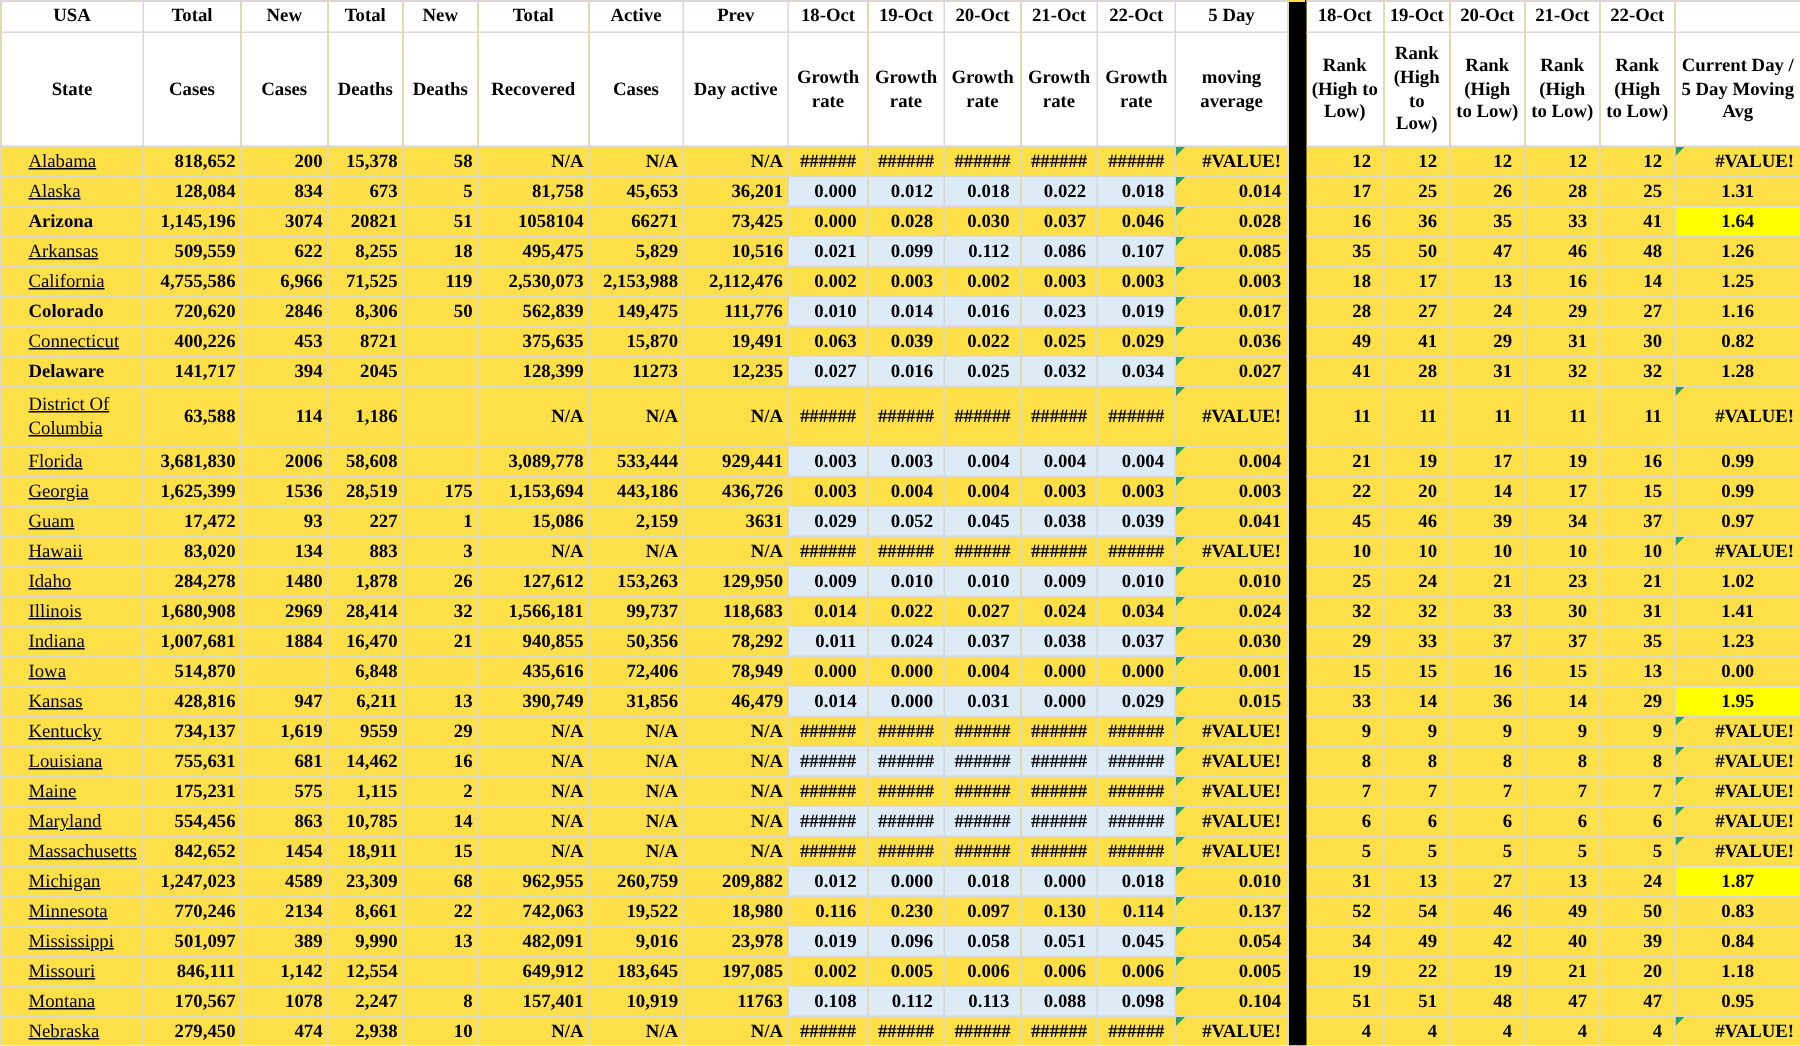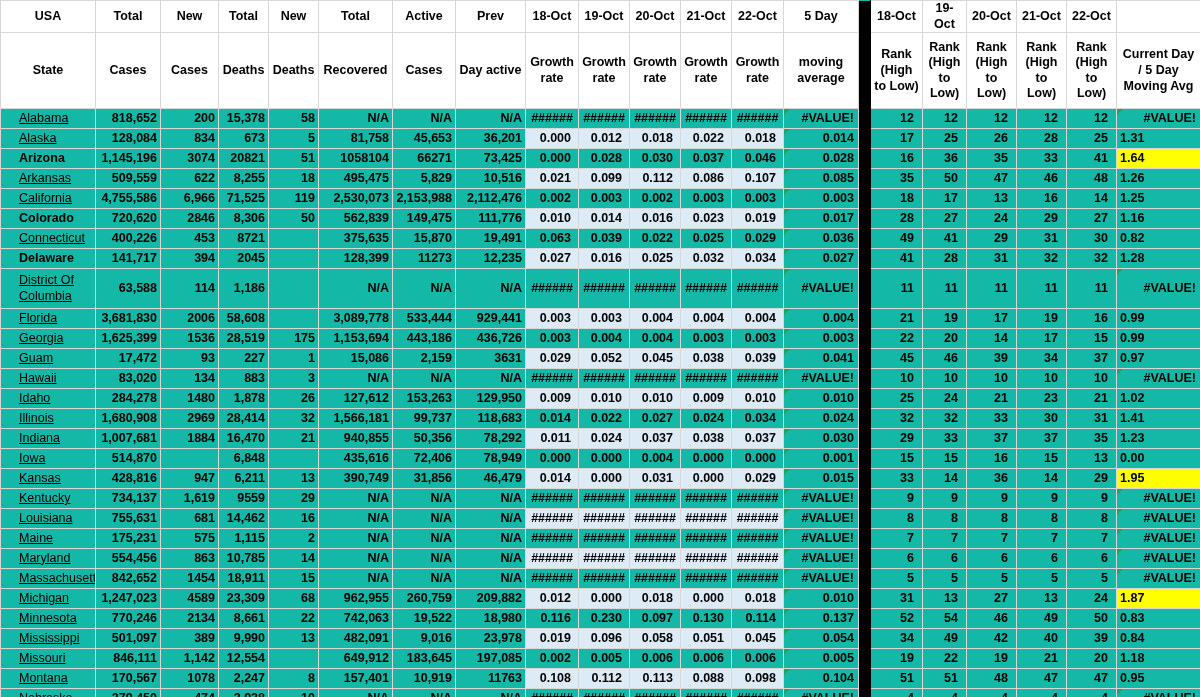--- a/index.html
+++ b/index.html
@@ -1,18 +1,18 @@
 <!DOCTYPE html>
 <html style="--band: #ddebf7; --highlight: #ffff00; --divider: #000000; --grid: #d8d8d8; --tri: #21a366;"><head>
 <meta charset="utf-8">
 <style>
   html,body{margin:0;padding:0;background:#fff;}
   .sheet{
-    position:relative;width:1200px;height:697px;overflow:hidden;background:#14b8a6;
-    font-family:Liberation Sans, sans-serif;color:#000;
+    position:relative;width:1200px;height:697px;overflow:hidden;background:#fde047;
+    font-family:Liberation Serif, serif;color:#000;
   }
   table.grid{border-collapse:collapse;table-layout:fixed;width:1200px;}
   .grid th,.grid td{
     border:1px solid var(--grid,#d8d8d8);
     font-size:12.5px;line-height:1.25;
     padding:0 3px;overflow:hidden;white-space:nowrap;
     vertical-align:middle;height:19px;
   }
   .grid thead tr.h1 th{height:20px;}
   .grid thead tr.h2 th{height:75px;}
@@ -23,21 +23,21 @@
     text-align:left;padding-left:18px;font-weight:normal;
     text-decoration:underline;white-space:normal;
   }
   td.c-state.bold{font-weight:bold;text-decoration:none;}
   td.num{text-align:right;font-weight:bold;}
   td.growth{text-align:right;font-weight:bold;padding-right:7px;}
   td.growth.fill{text-align:center;padding:0 1px;}
   td.band{background:var(--band,#ddebf7);}
   td.mavg{text-align:right;font-weight:bold;position:relative;padding-right:4px;}
   td.rank{text-align:right;font-weight:bold;padding-right:8px;}
-  td.cur{text-align:left;font-weight:bold;position:relative;}
+  td.cur{text-align:center;font-weight:bold;position:relative;}
   td.cur.err{text-align:right;padding-right:4px;}
   td.yellow{background:var(--highlight,#ffff00);}
   td.tri::before{
     content:"";position:absolute;top:0;left:0;width:0;height:0;
     border-top:6px solid var(--tri,#21a366);border-right:6px solid transparent;
   }
   td.divider,th.divider{background:var(--divider,#000);border-top:none;border-bottom:none;border-color:#000;padding:0;}
 </style>
 </head>
 <body>

